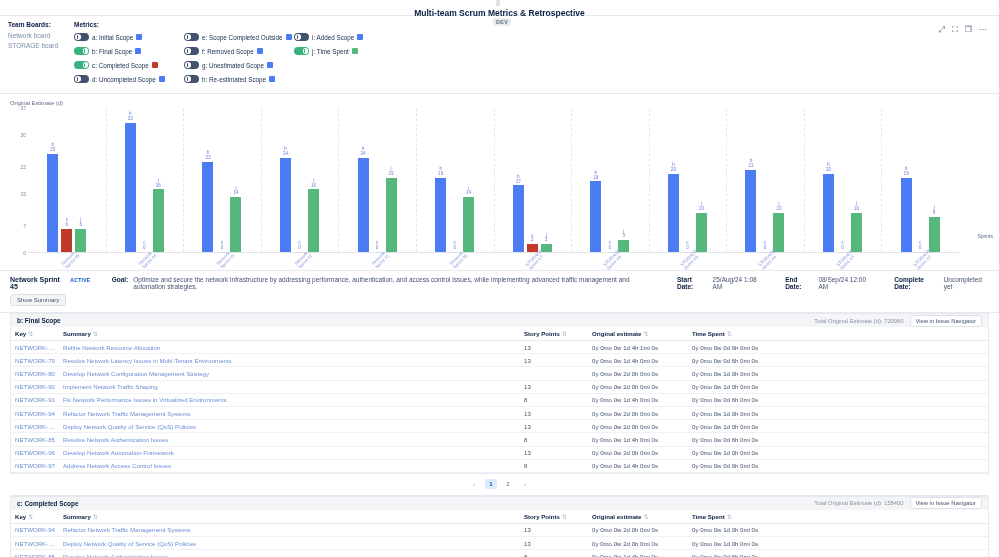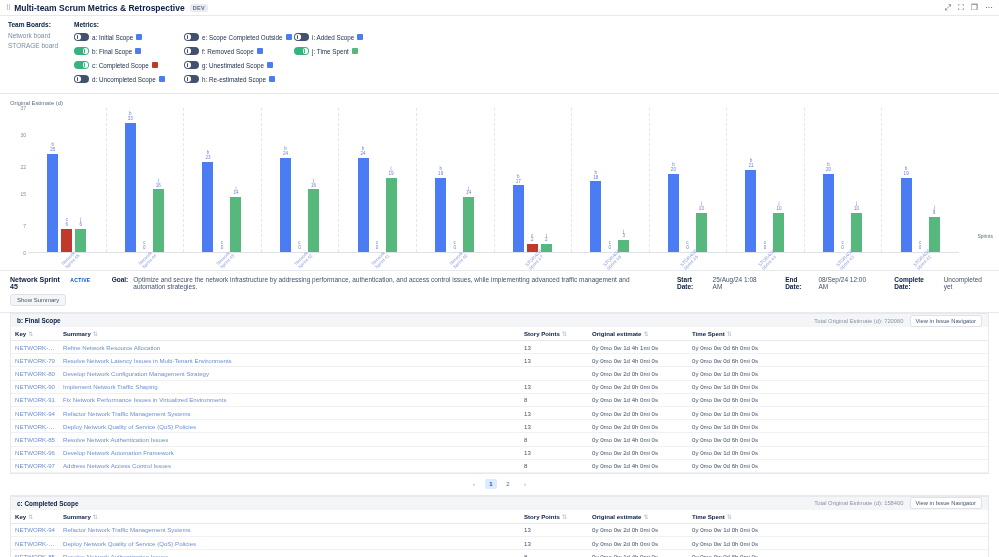--- a/index.html
+++ b/index.html
@@ -10,23 +10,24 @@
     font-family: "Liberation Sans", sans-serif;
     color: #172b4d;
     overflow: hidden;
   }
 
   
   .topbar {
     height: 16px;
     display: flex;
     align-items: center;
-    padding: 0 6px;
+    padding: 0 12px;
     border-bottom: 1px solid #e7e9ee;
     background: #fff;
+    flex-direction: column;
   }
   .grip { font-size: 7px; color: #8993a4; margin-right: 4px; letter-spacing: -1px; }
   .app-title { font-size: 8.5px; font-weight: bold; color: #091e42; }
   .dev-badge {
     margin-left: 5px;
     font-size: 5.5px;
     font-weight: bold;
     color: #5e6c84;
     background: #ebecf0;
     border-radius: 2px;

